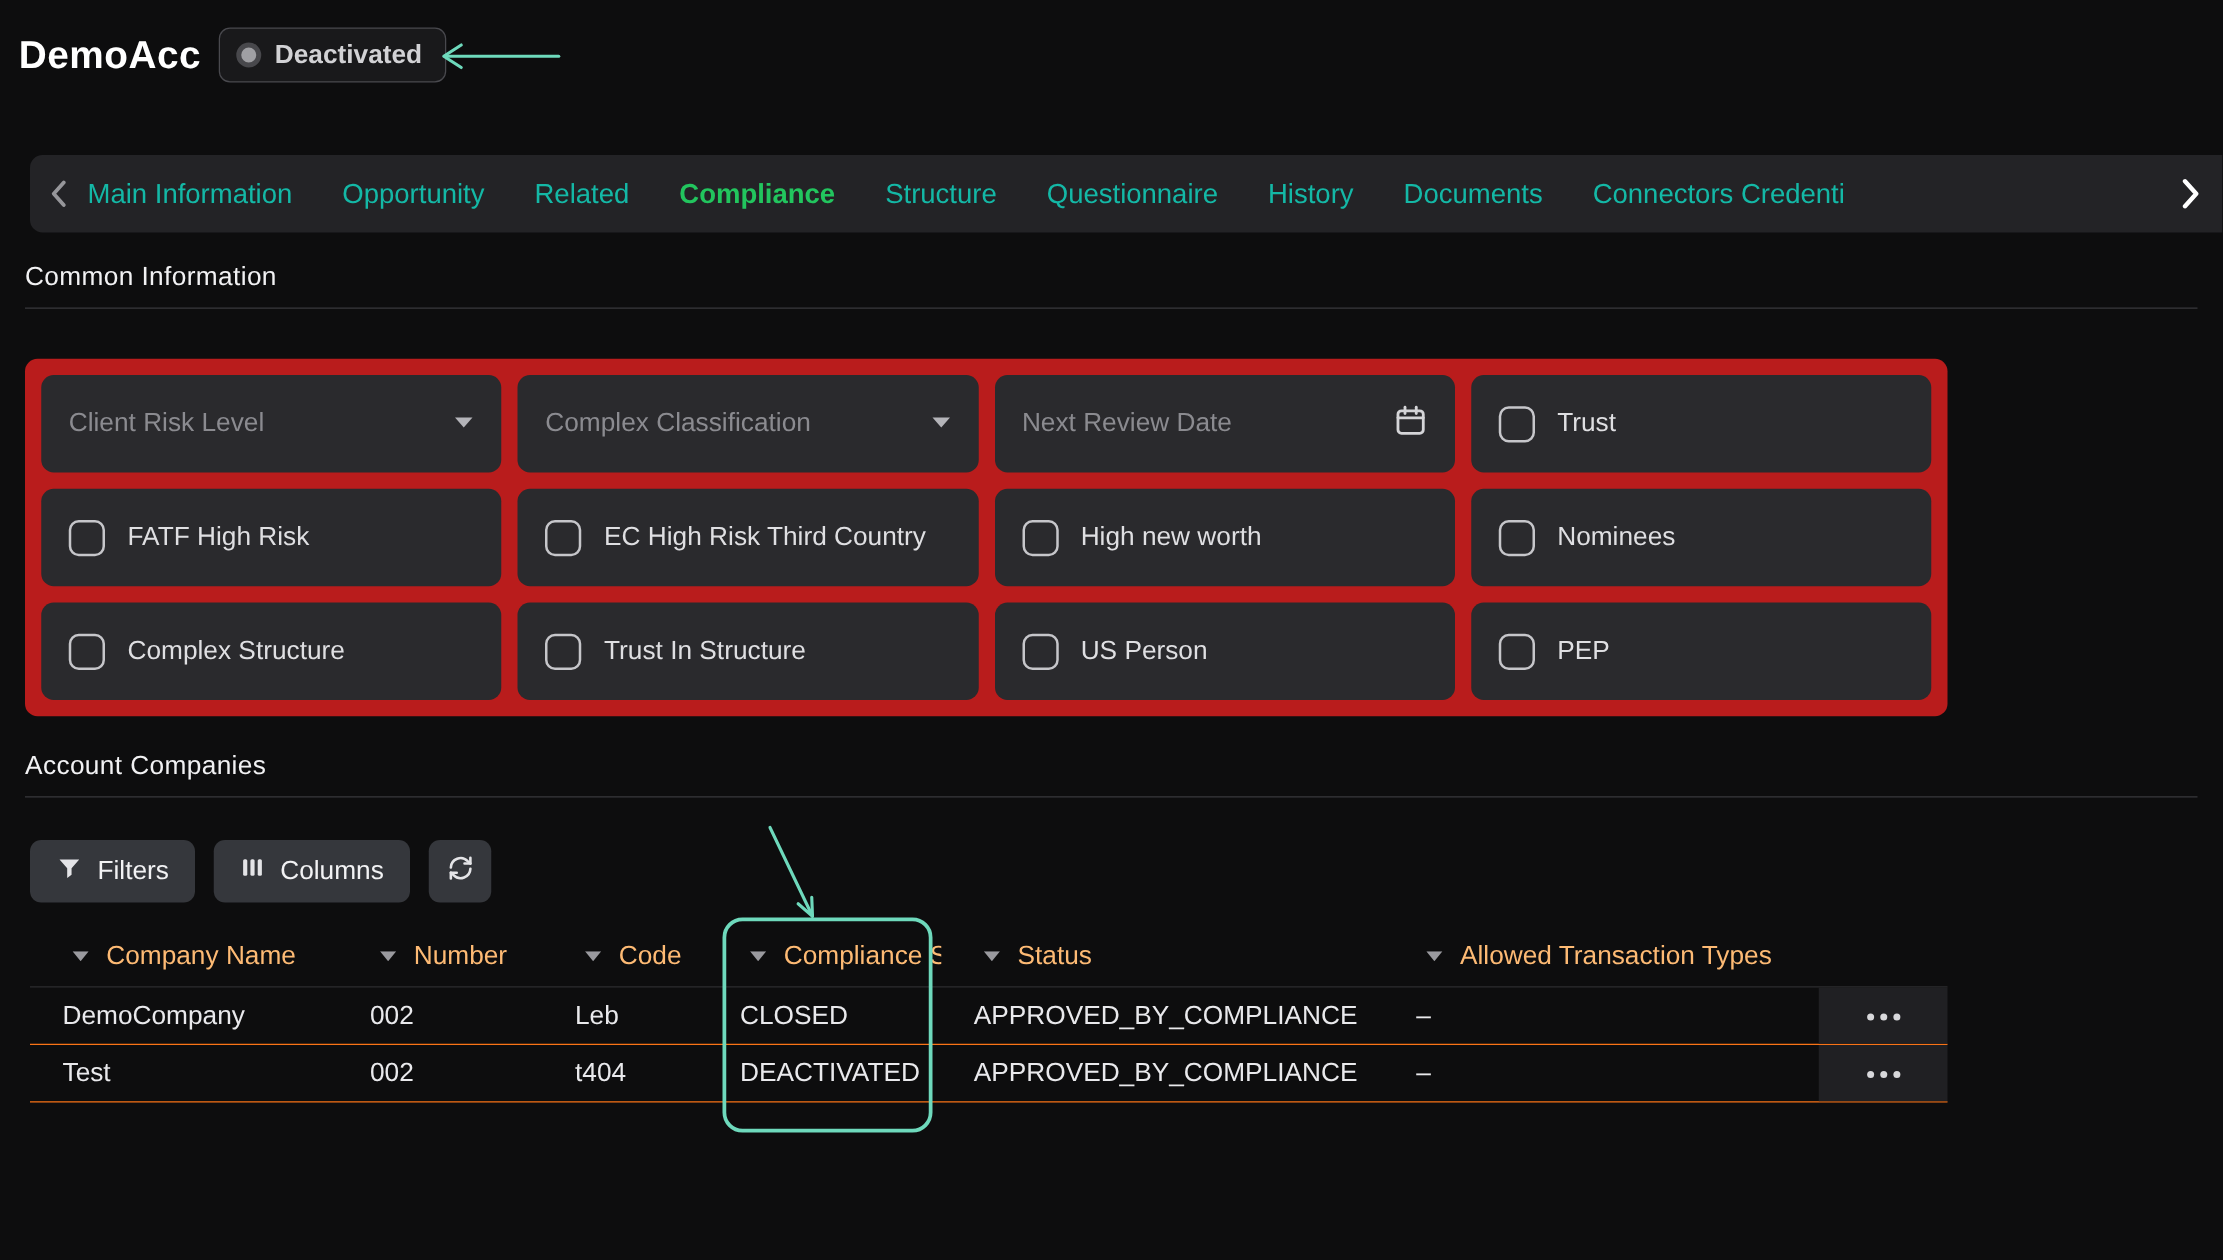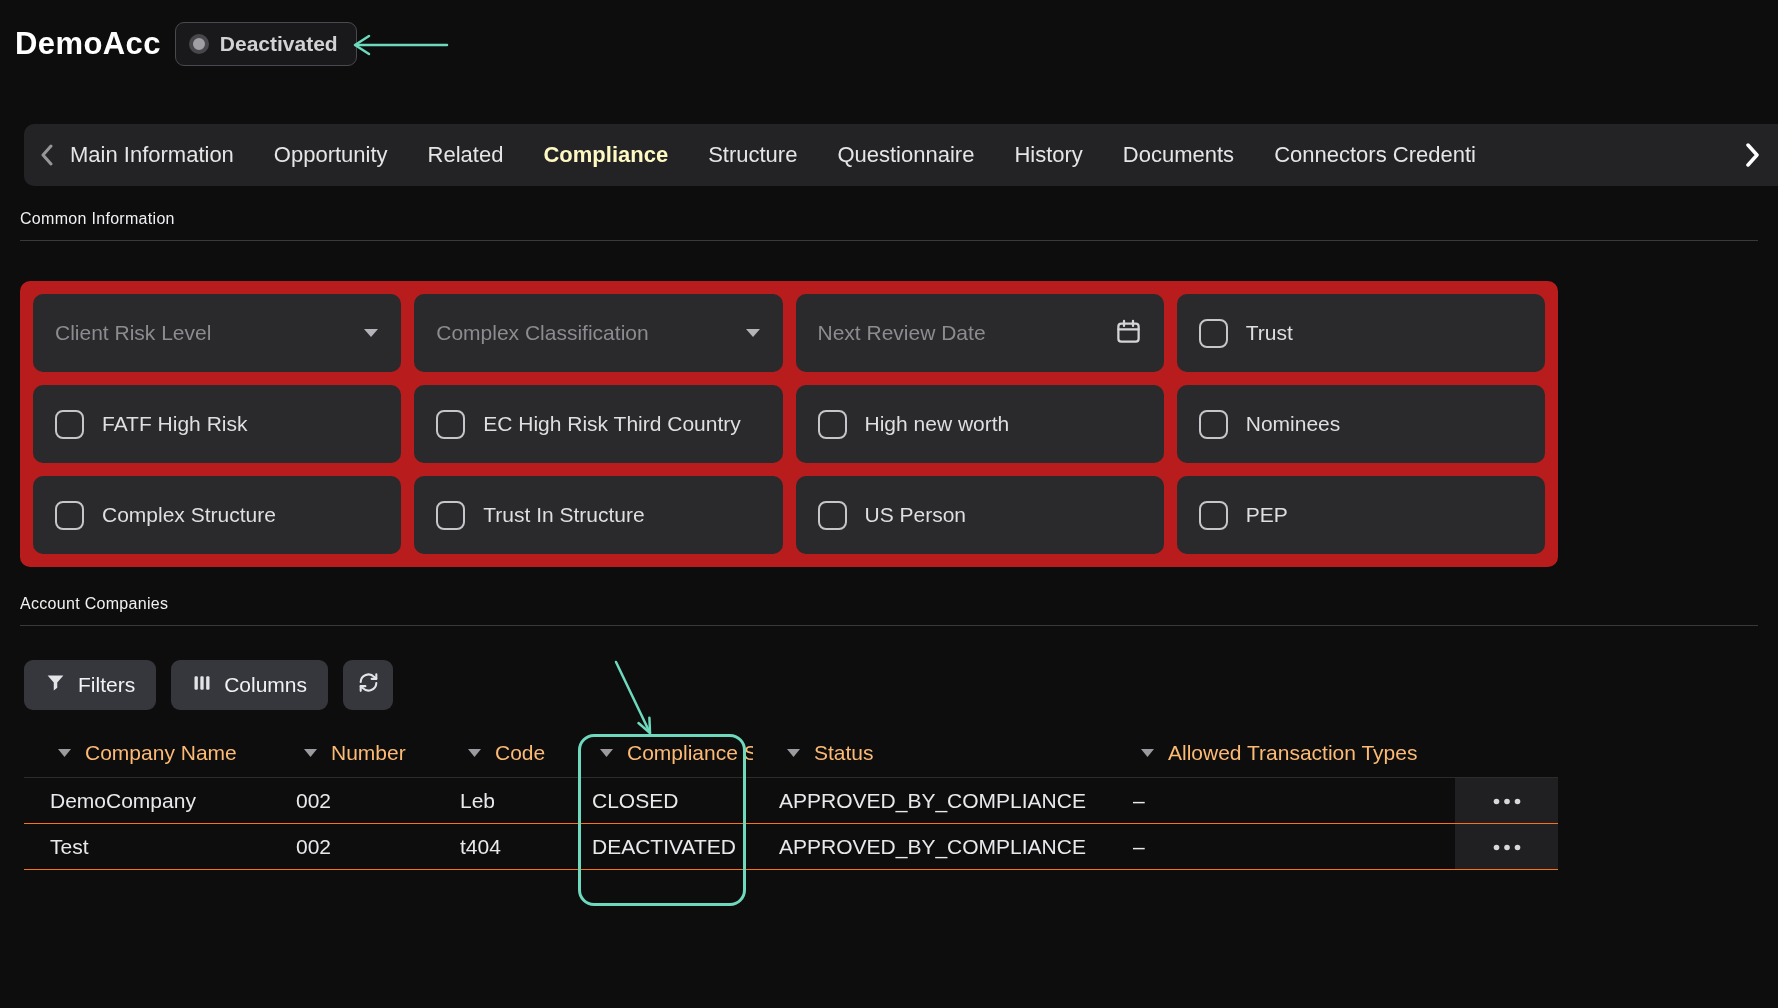--- a/index.html
+++ b/index.html
@@ -26,26 +26,26 @@
   }
   .badge .blabel { font-size:21px; font-weight:600; color:#d2d2d5; }
 
   
   .tabbar {
     margin:56px 0 0 24px; width:calc(100% - 24px); height:62px;
     background:#232326; border-radius:10px 0 0 10px;
     display:flex; align-items:center; padding:0 18px 0 16px;
   }
   .tabs { display:flex; gap:40px; align-items:center; overflow:hidden; white-space:nowrap; flex:1; margin-left:16px; }
-  .tab { font-size:22px; color:#e5e5e5; cursor:pointer; }
-  .tab.active { color:#fef9c3; font-weight:700; }
+  .tab { font-size:22px; color:#14b8a6; cursor:pointer; }
+  .tab.active { color:#22c55e; font-weight:700; }
   .chev { display:flex; align-items:center; }
 
   
-  .section-title { margin:24px 0 0 20px; font-size:16px; font-weight:400; color:#f1f1f3; letter-spacing:.3px; }
+  .section-title { margin:24px 0 0 20px; font-size:21px; font-weight:400; color:#f1f1f3; letter-spacing:.3px; }
   .section-title.second { margin-top:28px; }
   .divider { margin:12px 20px 0 20px; border-top:1px solid #39393d; }
 
   
   .fields-panel {
     margin:40px 0 0 20px; width:1538px; background:#b91c1c; border-radius:10px;
     padding:13px; display:grid; grid-template-columns:repeat(4,1fr);
     grid-template-rows:repeat(3,78px); gap:13px;
   }
   .field {

